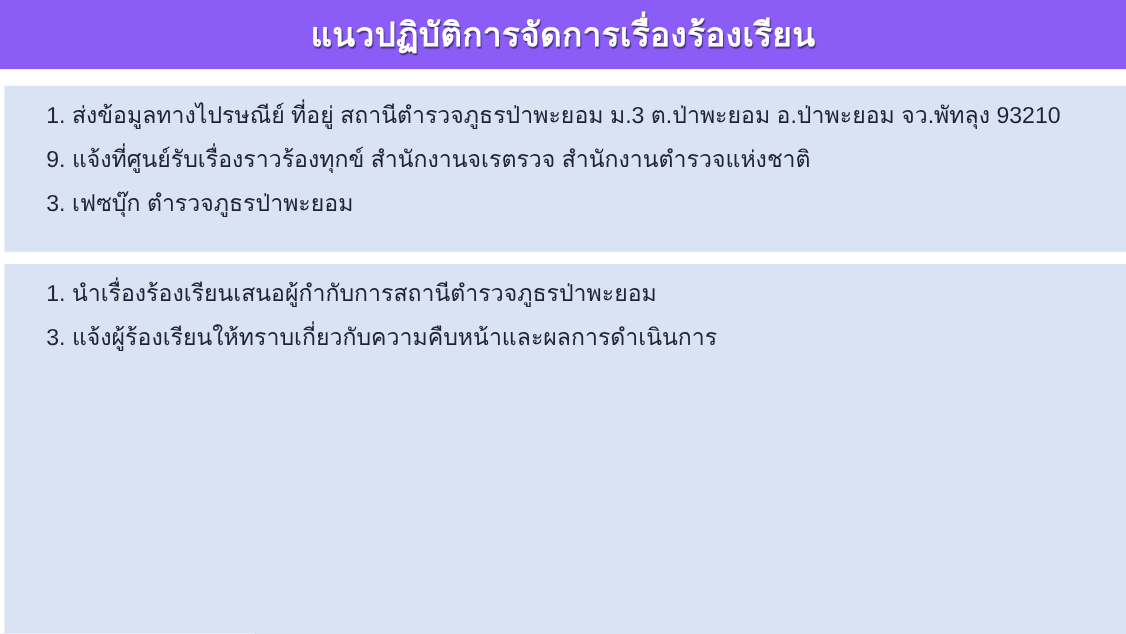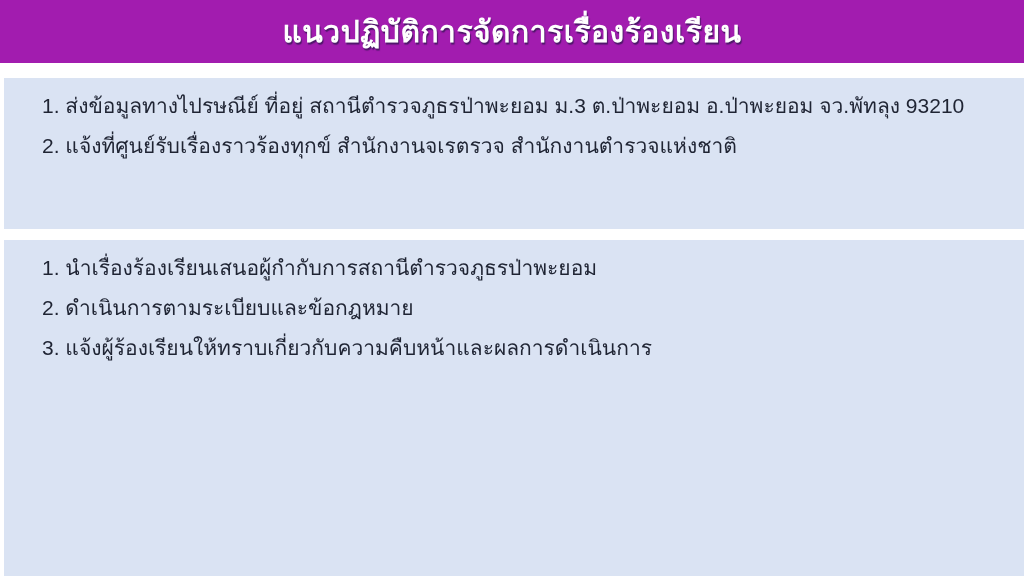--- a/index.html
+++ b/index.html
@@ -6,21 +6,21 @@
   html, body { width: 1024px; height: 576px; overflow: hidden; }
   body {
     background: #ffffff;
     font-family: "Liberation Sans", "DejaVu Sans", sans-serif;
     position: relative;
   }
   .page { width: 1024px; height: 576px; display: flex; flex-direction: column; }
 
   .top-bar {
     height: 63px;
-    background: #a21caf;
+    background: #8b5cf6;
     display: flex;
     align-items: center;
     justify-content: center;
   }
   .top-bar .title {
     color: #ffffff;
     font-size: 30px;
     font-weight: bold;
     letter-spacing: 0.5px;
     text-shadow: 1px 2px 1px rgba(10,20,50,0.55);
@@ -69,28 +69,28 @@
   <div class="top-bar">
     <div class="title">แนวปฏิบัติการจัดการเรื่องร้องเรียน</div>
   </div>
 
   <div class="gap-1"></div>
 
 
   <div class="section-content content-1">
     <ul class="item-list">
       <li>1. ส่งข้อมูลทางไปรษณีย์ ที่อยู่ สถานีตำรวจภูธรป่าพะยอม ม.3 ต.ป่าพะยอม อ.ป่าพะยอม จว.พัทลุง 93210</li>
-      <li>2. แจ้งที่ศูนย์รับเรื่องราวร้องทุกข์ สำนักงานจเรตรวจ สำนักงานตำรวจแห่งชาติ</li>
+      <li>9. แจ้งที่ศูนย์รับเรื่องราวร้องทุกข์ สำนักงานจเรตรวจ สำนักงานตำรวจแห่งชาติ</li>
+      <li>3. เฟซบุ๊ก ตำรวจภูธรป่าพะยอม</li>
     </ul>
   </div>
 
   <div class="gap-2"></div>
 
 
   <div class="section-content content-2">
     <ul class="item-list">
       <li>1. นำเรื่องร้องเรียนเสนอผู้กำกับการสถานีตำรวจภูธรป่าพะยอม</li>
-      <li>2. ดำเนินการตามระเบียบและข้อกฎหมาย</li>
       <li>3. แจ้งผู้ร้องเรียนให้ทราบเกี่ยวกับความคืบหน้าและผลการดำเนินการ</li>
     </ul>
   </div>
 
 </div>
 
 </body></html>

